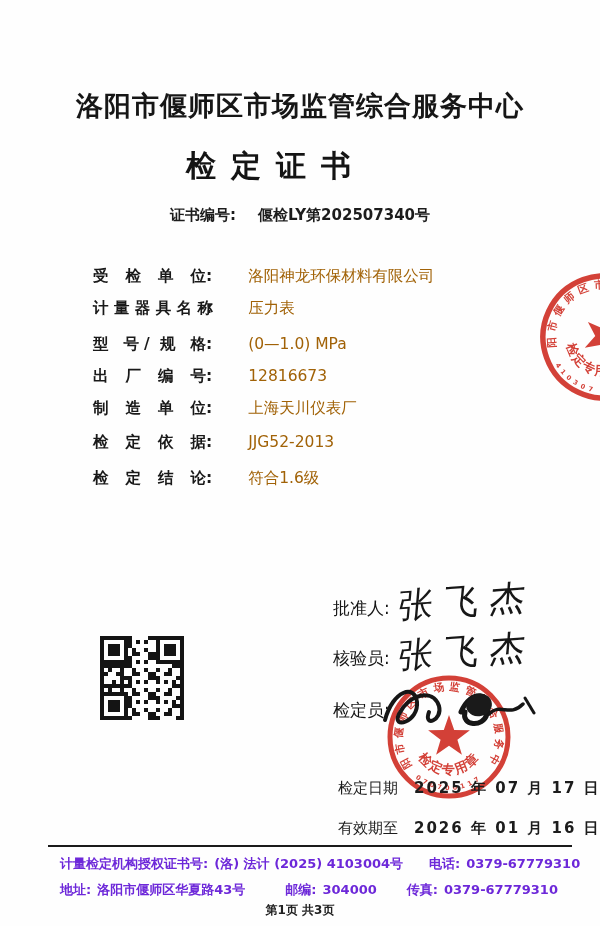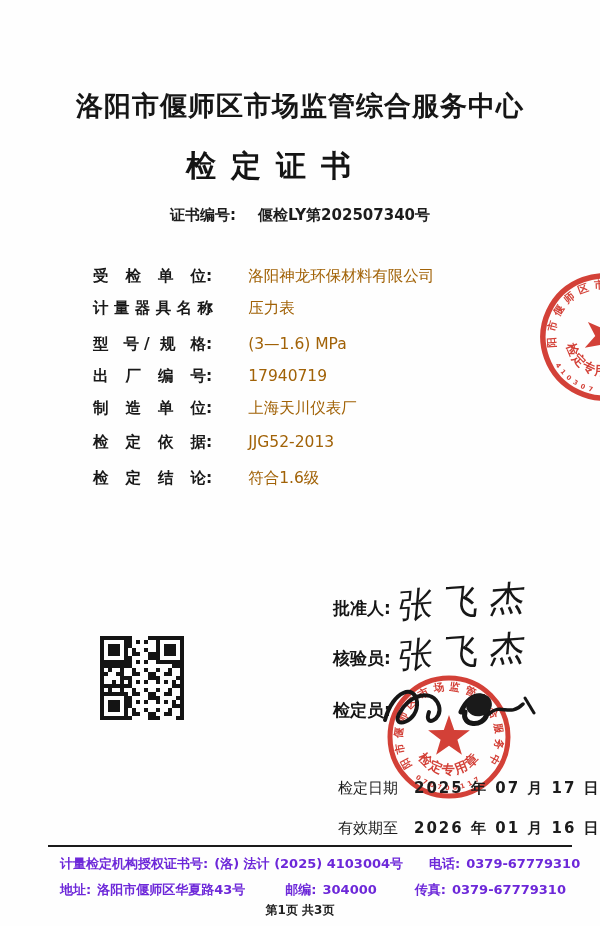--- a/index.html
+++ b/index.html
@@ -10,21 +10,21 @@
   .cert-title{position:absolute;top:146px;left:-24px;width:600px;text-align:center;
               font-size:30px;font-weight:700;letter-spacing:15px;color:#141414;}
   .cert-no{position:absolute;top:206px;left:170px;font-size:15px;}
   .cert-no .cn-label{font-weight:700;text-align:center;}
   .cert-no .cn-value{margin-left:22px;font-weight:600;}
   .frow{position:absolute;left:93px;font-size:15.5px;white-space:nowrap;}
   .flabel{display:inline-block;width:113px;text-align:justify;text-align-last:justify;
           font-weight:700;color:#191919;}
   .fcolon{font-weight:700;}
   .fvalue{margin-left:36px;font-weight:500;color:#a16207;}
-  .sigrow{position:absolute;left:333px;font-size:17px;font-weight:700;color:#151515;}
+  .sigrow{position:absolute;left:333px;font-size:17px;font-weight:400;color:#151515;}
   .signame{position:absolute;left:398px;font-size:35px;font-weight:400;color:#171717;
            letter-spacing:11px;transform:rotate(-4deg) skewX(-9deg);white-space:nowrap;}
   .daterow{position:absolute;left:338px;font-size:15px;white-space:nowrap;}
   .dlabel{font-weight:400;}
   .dvalue{margin-left:16px;font-weight:600;letter-spacing:2px;}
   .sep{position:absolute;top:845px;left:48px;width:524px;height:2px;background:#1a1a1a;}
   .foot{position:absolute;left:60px;font-size:13px;font-weight:600;color:#6d28d9;white-space:nowrap;}
   .foot .sp1{margin-left:6px;}
   .foot .gap{margin-left:26px;}
   .pageinfo{position:absolute;top:902px;left:0;width:600px;text-align:center;
@@ -48,24 +48,24 @@
     <span class="cn-label">证书编号:</span><span class="cn-value">偃检LY第202507340号</span>
   </div>
 
   <div class="frow" style="top:266px">
     <span class="flabel">受 检 单 位</span><span class="fcolon">:</span><span class="fvalue">洛阳神龙环保材料有限公司</span>
   </div>
   <div class="frow" style="top:298px">
     <span class="flabel">计 量 器 具 名 称</span><span class="fcolon">:</span><span class="fvalue">压力表</span>
   </div>
   <div class="frow" style="top:334px">
-    <span class="flabel">型 号/ 规 格</span><span class="fcolon">:</span><span class="fvalue">(3—1.6) MPa</span>
+    <span class="flabel">型 号/ 规 格</span><span class="fcolon">:</span><span class="fvalue">(0—1.0) MPa</span>
   </div>
   <div class="frow" style="top:366px">
-    <span class="flabel">出 厂 编 号</span><span class="fcolon">:</span><span class="fvalue">17940719</span>
+    <span class="flabel">出 厂 编 号</span><span class="fcolon">:</span><span class="fvalue">12816673</span>
   </div>
   <div class="frow" style="top:398px">
     <span class="flabel">制 造 单 位</span><span class="fcolon">:</span><span class="fvalue">上海天川仪表厂</span>
   </div>
   <div class="frow" style="top:432px">
     <span class="flabel">检 定 依 据</span><span class="fcolon">:</span><span class="fvalue">JJG52-2013</span>
   </div>
   <div class="frow" style="top:468px">
     <span class="flabel">检 定 结 论</span><span class="fcolon">:</span><span class="fvalue">符合1.6级</span>
   </div>
@@ -578,17 +578,17 @@
   <div class="daterow" style="top:819px">
     <span class="dlabel">有效期至</span><span class="dvalue">2026 年 01 月 16 日</span>
   </div>
 
   <div class="sep"></div>
 
   <div class="foot" style="top:855px">
     <span>计量检定机构授权证书号:</span><span class="sp1">(洛) 法计 (2025) 4103004号</span><span class="gap">电话:</span><span class="sp1">0379-67779310</span>
   </div>
   <div class="foot" style="top:881px">
-    <span>地址:</span><span class="sp1">洛阳市偃师区华夏路43号</span><span style="margin-left:40px">邮编:</span><span class="sp1">304000</span><span style="margin-left:38px">传真:</span><span class="sp1">0379-67779310</span>
+    <span>地址:</span><span class="sp1">洛阳市偃师区华夏路43号</span><span style="margin-left:40px">邮编:</span><span class="sp1">304000</span><span style="margin-left:30px">传真:</span><span class="sp1">0379-67779310</span>
   </div>
   <div class="pageinfo">第1页 共3页</div>
 
 </div>
 
 </body></html>

